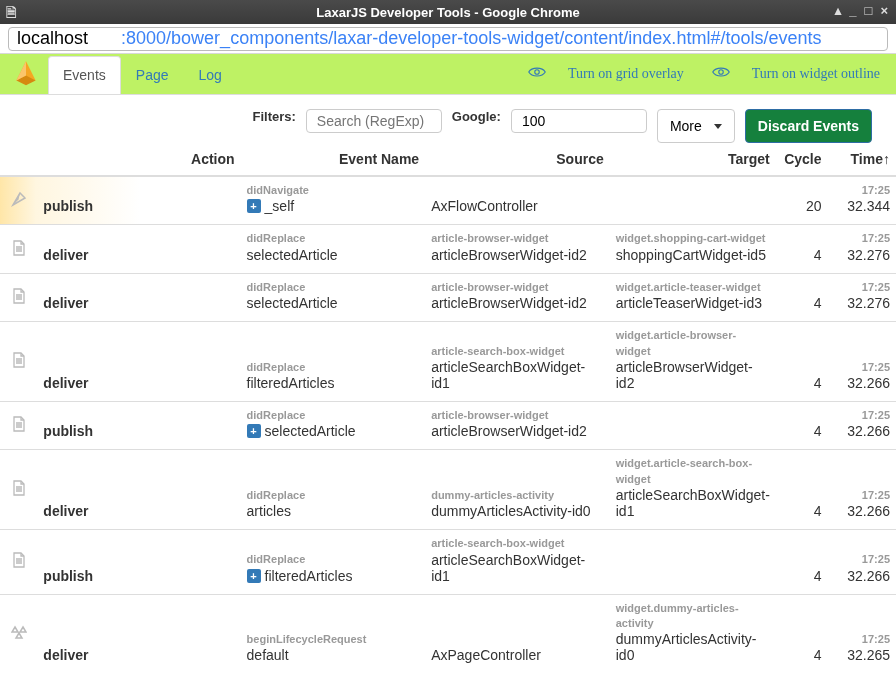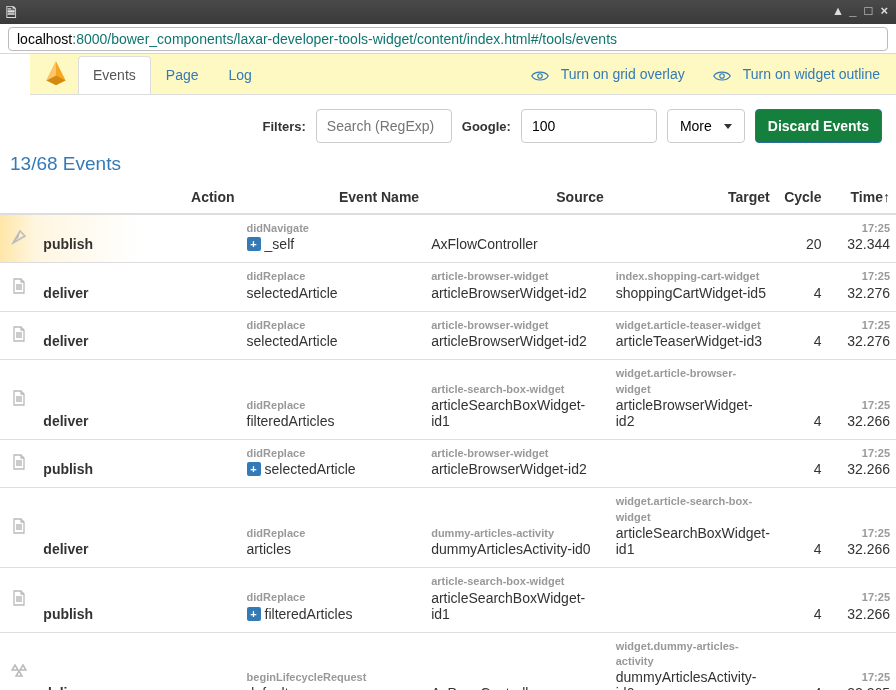--- a/index.html
+++ b/index.html
@@ -4,41 +4,41 @@
 <style>
   * { box-sizing: border-box; margin: 0; padding: 0; }
   html, body { width: 896px; height: 690px; font-family: "Helvetica Neue", Helvetica, Arial, sans-serif; font-size: 14px; color: #333; background: #fff; overflow: hidden; }
 
   
   .titlebar { height: 24px; background: linear-gradient(#4a4a4a,#3a3a3a); color: #fff; display: flex; align-items: center; justify-content: center; position: relative; font-size: 13px; font-weight: bold; }
   .titlebar .win-icons { position: absolute; right: 6px; top: 3px; display: flex; gap: 6px; font-size: 13px; color:#ddd; letter-spacing: 2px;}
   .titlebar .page-icon { position: absolute; left: 6px; top: 3px; color:#ddd; font-size:13px;}
 
   .addrbar { height: 30px; border-bottom: 1px solid #d8d8d8; display: flex; align-items: center; padding: 0 8px; background:#fff; }
-  .addrbar .url-box { flex: 1; border: 1px solid #bbb; border-radius: 4px; height: 24px; display: flex; align-items: center; padding: 0 8px; font-size: 14px; color:#333; overflow:hidden; white-space:nowrap;}
+  .addrbar .url-box { flex: 1; border: 1px solid #bbb; border-radius: 4px; height: 24px; display: flex; align-items: center; padding: 0 8px; font-size: 18px; color:#333; overflow:hidden; white-space:nowrap;}
   .addrbar .url-host { color:#000; }
-  .addrbar .url-path { color:#0f766e; }
+  .addrbar .url-path { color:#3b82f6;margin-left:33px; }
 
   .app { height: calc(690px - 24px - 30px); overflow: hidden; display:flex; flex-direction:column;}
 
   
-  .topbar { display: flex; align-items: center; border-bottom: 1px solid #ddd; padding: 0 16px 0 4px; background:#fef9c3;margin-left:30px; }
+  .topbar { display: flex; align-items: center; border-bottom: 1px solid #ddd; padding: 0 16px 0 4px; background:#bef264; }
   .logo { width: 32px; height: 32px; margin: 4px 6px; }
   .tabs { display: flex; align-items:flex-end; }
   .tab { padding: 10px 14px 11px; font-size: 14px; color:#337ab7; cursor:pointer; border: 1px solid transparent; border-bottom:none; border-radius:4px 4px 0 0; margin-bottom:-1px;}
   .tab.active { color:#555; background:#fff; border-color:#ddd; }
   .spacer { flex:1; }
   .overlay-links { display:flex; gap: 28px; }
-  .overlay-link { color:#337ab7; font-size:14px; display:flex; align-items:flex-end; gap:12px; cursor:pointer;}
+  .overlay-link { color:#337ab7; font-size:14px; display:flex; align-items:flex-start; gap:22px; cursor:pointer;font-family:Liberation Serif, serif;}
   .overlay-link svg { width:18px; height:12px; stroke:#337ab7; fill:none; stroke-width:1.5;}
 
   
-  .filterbar { display:flex; align-items:center; justify-content:flex-end; gap: 10px; padding: 14px 14px 0;}
+  .filterbar { display:flex; justify-content:flex-end; gap: 10px; padding: 14px 24px 0;}
   .filterbar label { font-weight:bold; font-size:13px; }
-  .filterbar input { height: 34px; border:1px solid #ccc; border-radius:4px; padding: 0 10px; font-size:14px;}
+  .filterbar input { height: 24px; border:1px solid #ccc; border-radius:4px; padding: 0 10px; font-size:14px;}
   .filterbar .search { width: 136px;}
   .filterbar .limit { width: 136px;}
   .btn { height:34px; border:1px solid #ccc; border-radius:4px; background:#fff; padding:0 12px; font-size:14px; display:inline-flex; align-items:center; gap:12px; cursor:pointer;}
   .btn .caret { width:0; height:0; border-left:4px solid transparent; border-right:4px solid transparent; border-top:5px solid #333; display:inline-block;}
   .btn-primary { background:#15803d; border-color:#2e6da4; color:#fff;font-weight:bold;}
 
   .counter { padding: 10px 10px 6px; color:#337ab7; font-size:19px; }
 
   
   .table-wrap { flex:1; overflow:hidden; }
@@ -62,20 +62,21 @@
   col.c-source { width:178px;}
   col.c-target { width:160px;}
   col.c-cycle { width:50px;}
   col.c-time { width:66px;}
 </style>
 </head>
 <body>
 
 <div class="titlebar">
   <span class="page-icon">🗎</span>
+  <span>LaxarJS Developer Tools - Google Chrome</span>
   <span class="win-icons">
     <span>▴</span>
     <span>_</span>
     <span>□</span>
     <span>×</span>
   </span>
 </div>
 
 <div class="addrbar">
   <div class="url-box">
@@ -121,21 +122,20 @@
     <input class="search" placeholder="Search (RegExp)" style="">
     <label>Google:</label>
     <input class="limit" value="100" style="">
     <button class="btn">
       <span>More</span>
       <span class="caret"></span>
     </button>
     <button class="btn btn-primary">Discard Events</button>
   </div>
 
-  <div class="counter">13/68 Events</div>
 
   <div class="table-wrap">
     <table>
       <colgroup>
         <col class="c-icon">
           <col class="c-action">
           <col class="c-event">
           <col class="c-source">
           <col class="c-target">
           <col class="c-cycle">
@@ -191,21 +191,21 @@
               <span class="small">didReplace</span>
               <span class="val">
                 <span>selectedArticle</span>
               </span>
             </td>
             <td>
               <span class="small">article-browser-widget</span>
               <span class="val">articleBrowserWidget-id2</span>
             </td>
             <td>
-              <span class="small">index.shopping-cart-widget</span>
+              <span class="small">widget.shopping-cart-widget</span>
               <span class="val">shoppingCartWidget-id5</span>
             </td>
             <td class="num">4</td>
             <td class="num timecol">
               <span class="small">17:25</span>
               <span class="val">32.276</span>
             </td>
           </tr>
           <tr>
             <td class="iconcell"><svg width="14" height="16" viewBox="0 0 14 16" fill="none" stroke="#bbb" stroke-width="1.3">

